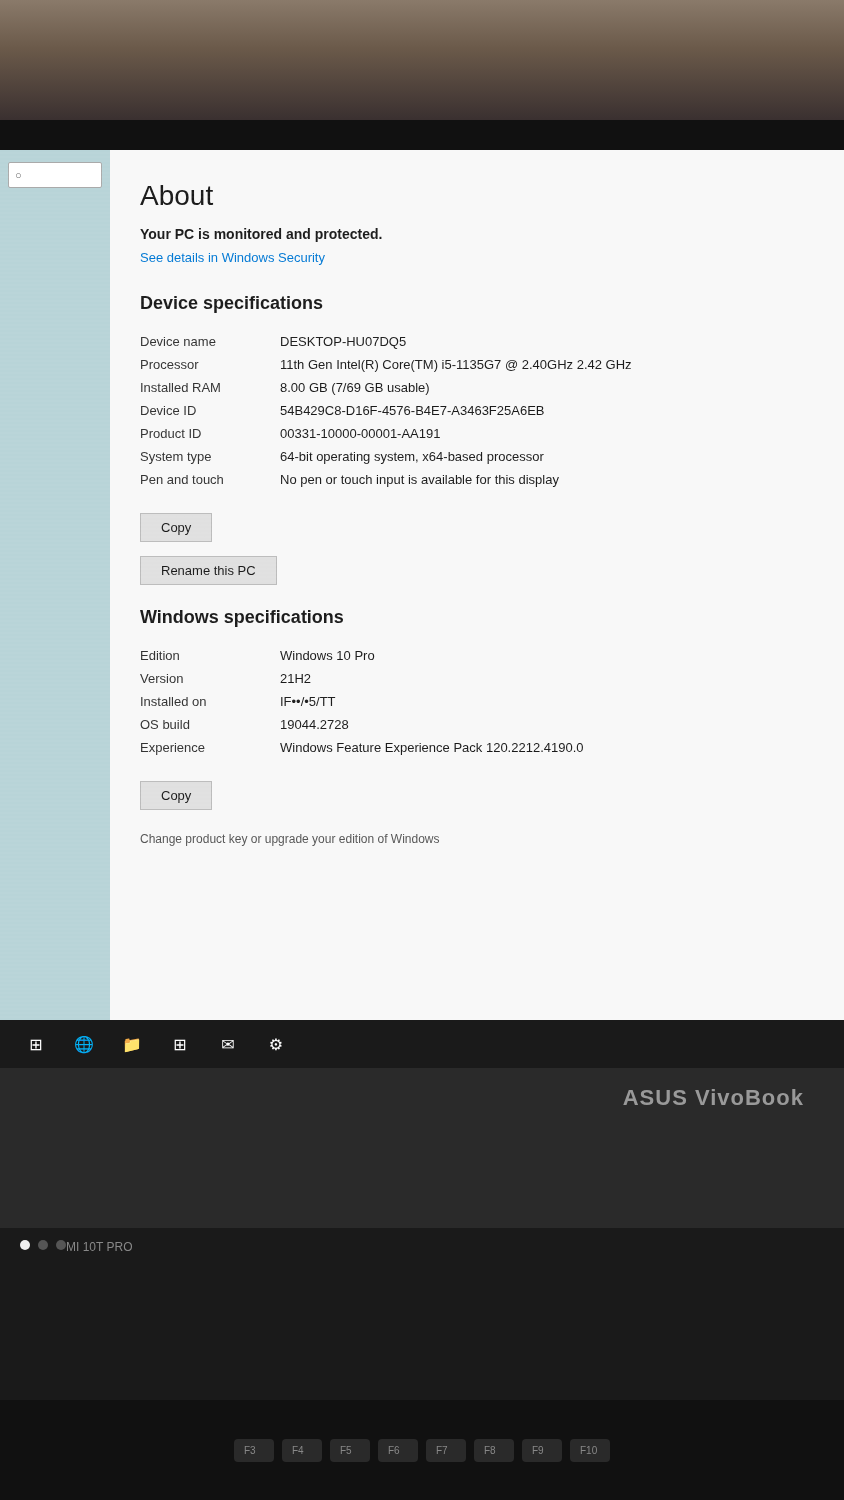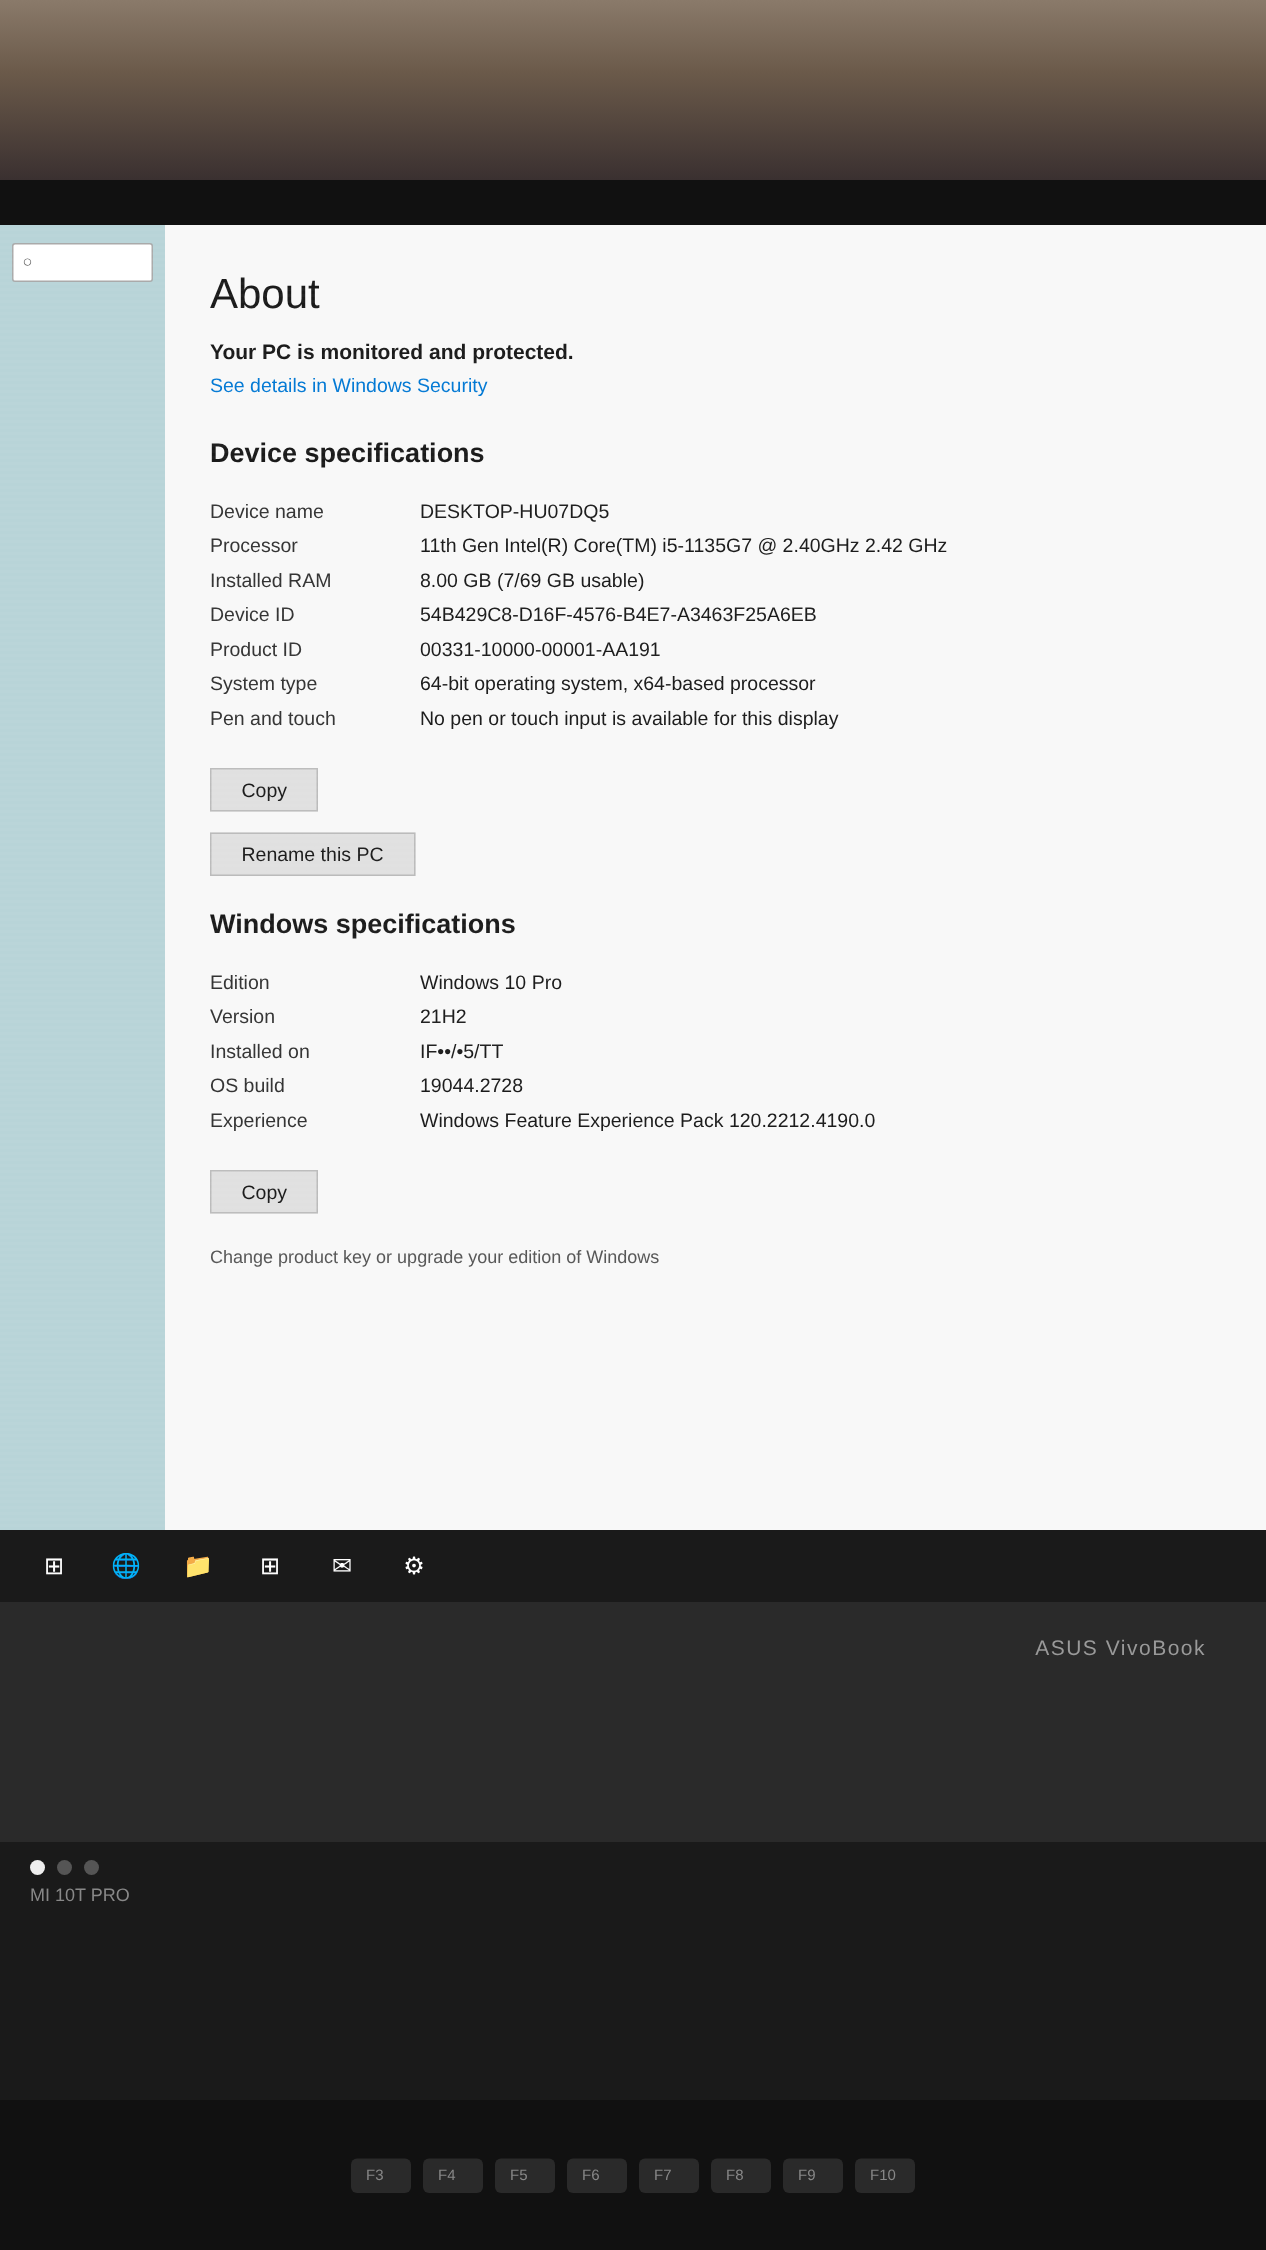--- a/index.html
+++ b/index.html
@@ -194,41 +194,41 @@
       width: 100%;
       height: 60px;
       background: #2a2a2a;
       display: flex;
       align-items: center;
       justify-content: flex-end;
       padding-right: 40px;
     }
 
     .asus-text {
-      font-size: 14px;
+      font-size: 22px;
       color: #999;
-      font-weight: 400;
+      font-weight: 700;
       letter-spacing: 1px;
     }
 
     
     .camera-area {
       width: 100%;
       height: 100px;
       background: #2a2a2a;
       position: relative;
     }
 
     
     .phone-bottom {
       width: 100%;
       height: 172px;
       background: #1a1a1a;
       display: flex;
-      flex-direction: column;
+      flex-direction: row;
       align-items: flex-start;
       padding: 12px 20px;
     }
 
     .phone-dots {
       display: flex;
       gap: 8px;
       margin-bottom: 6px;
     }
 

